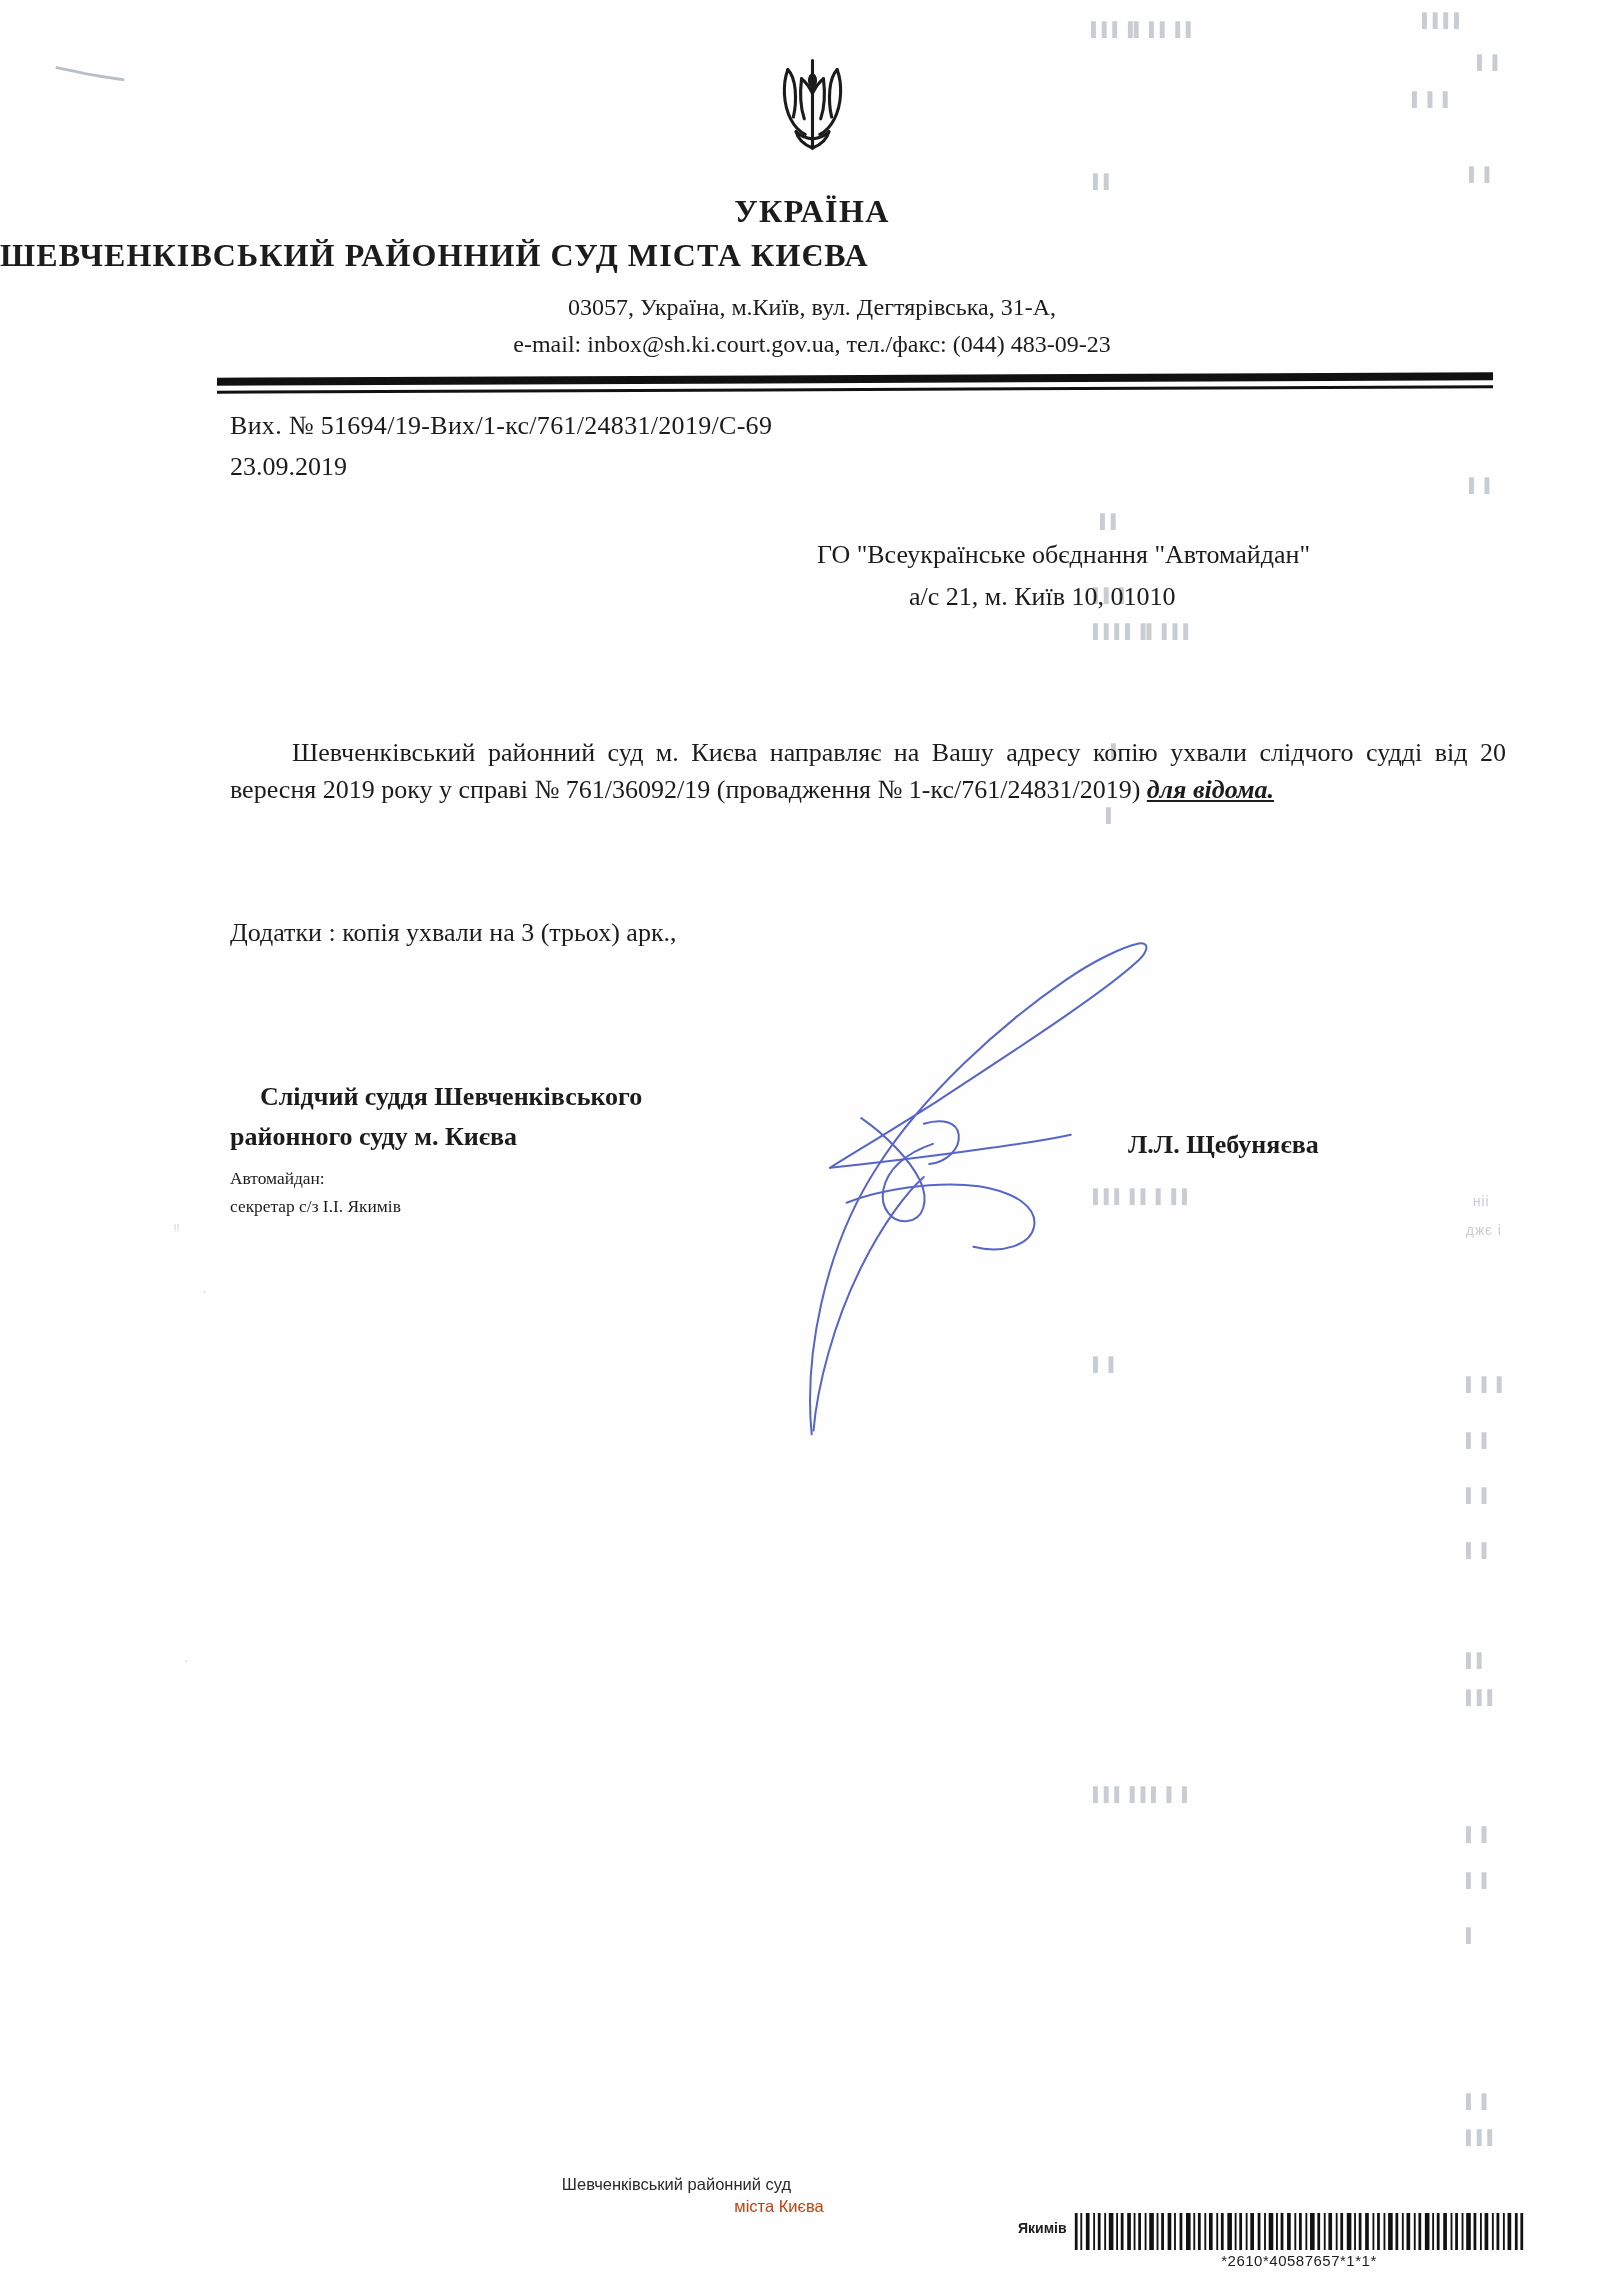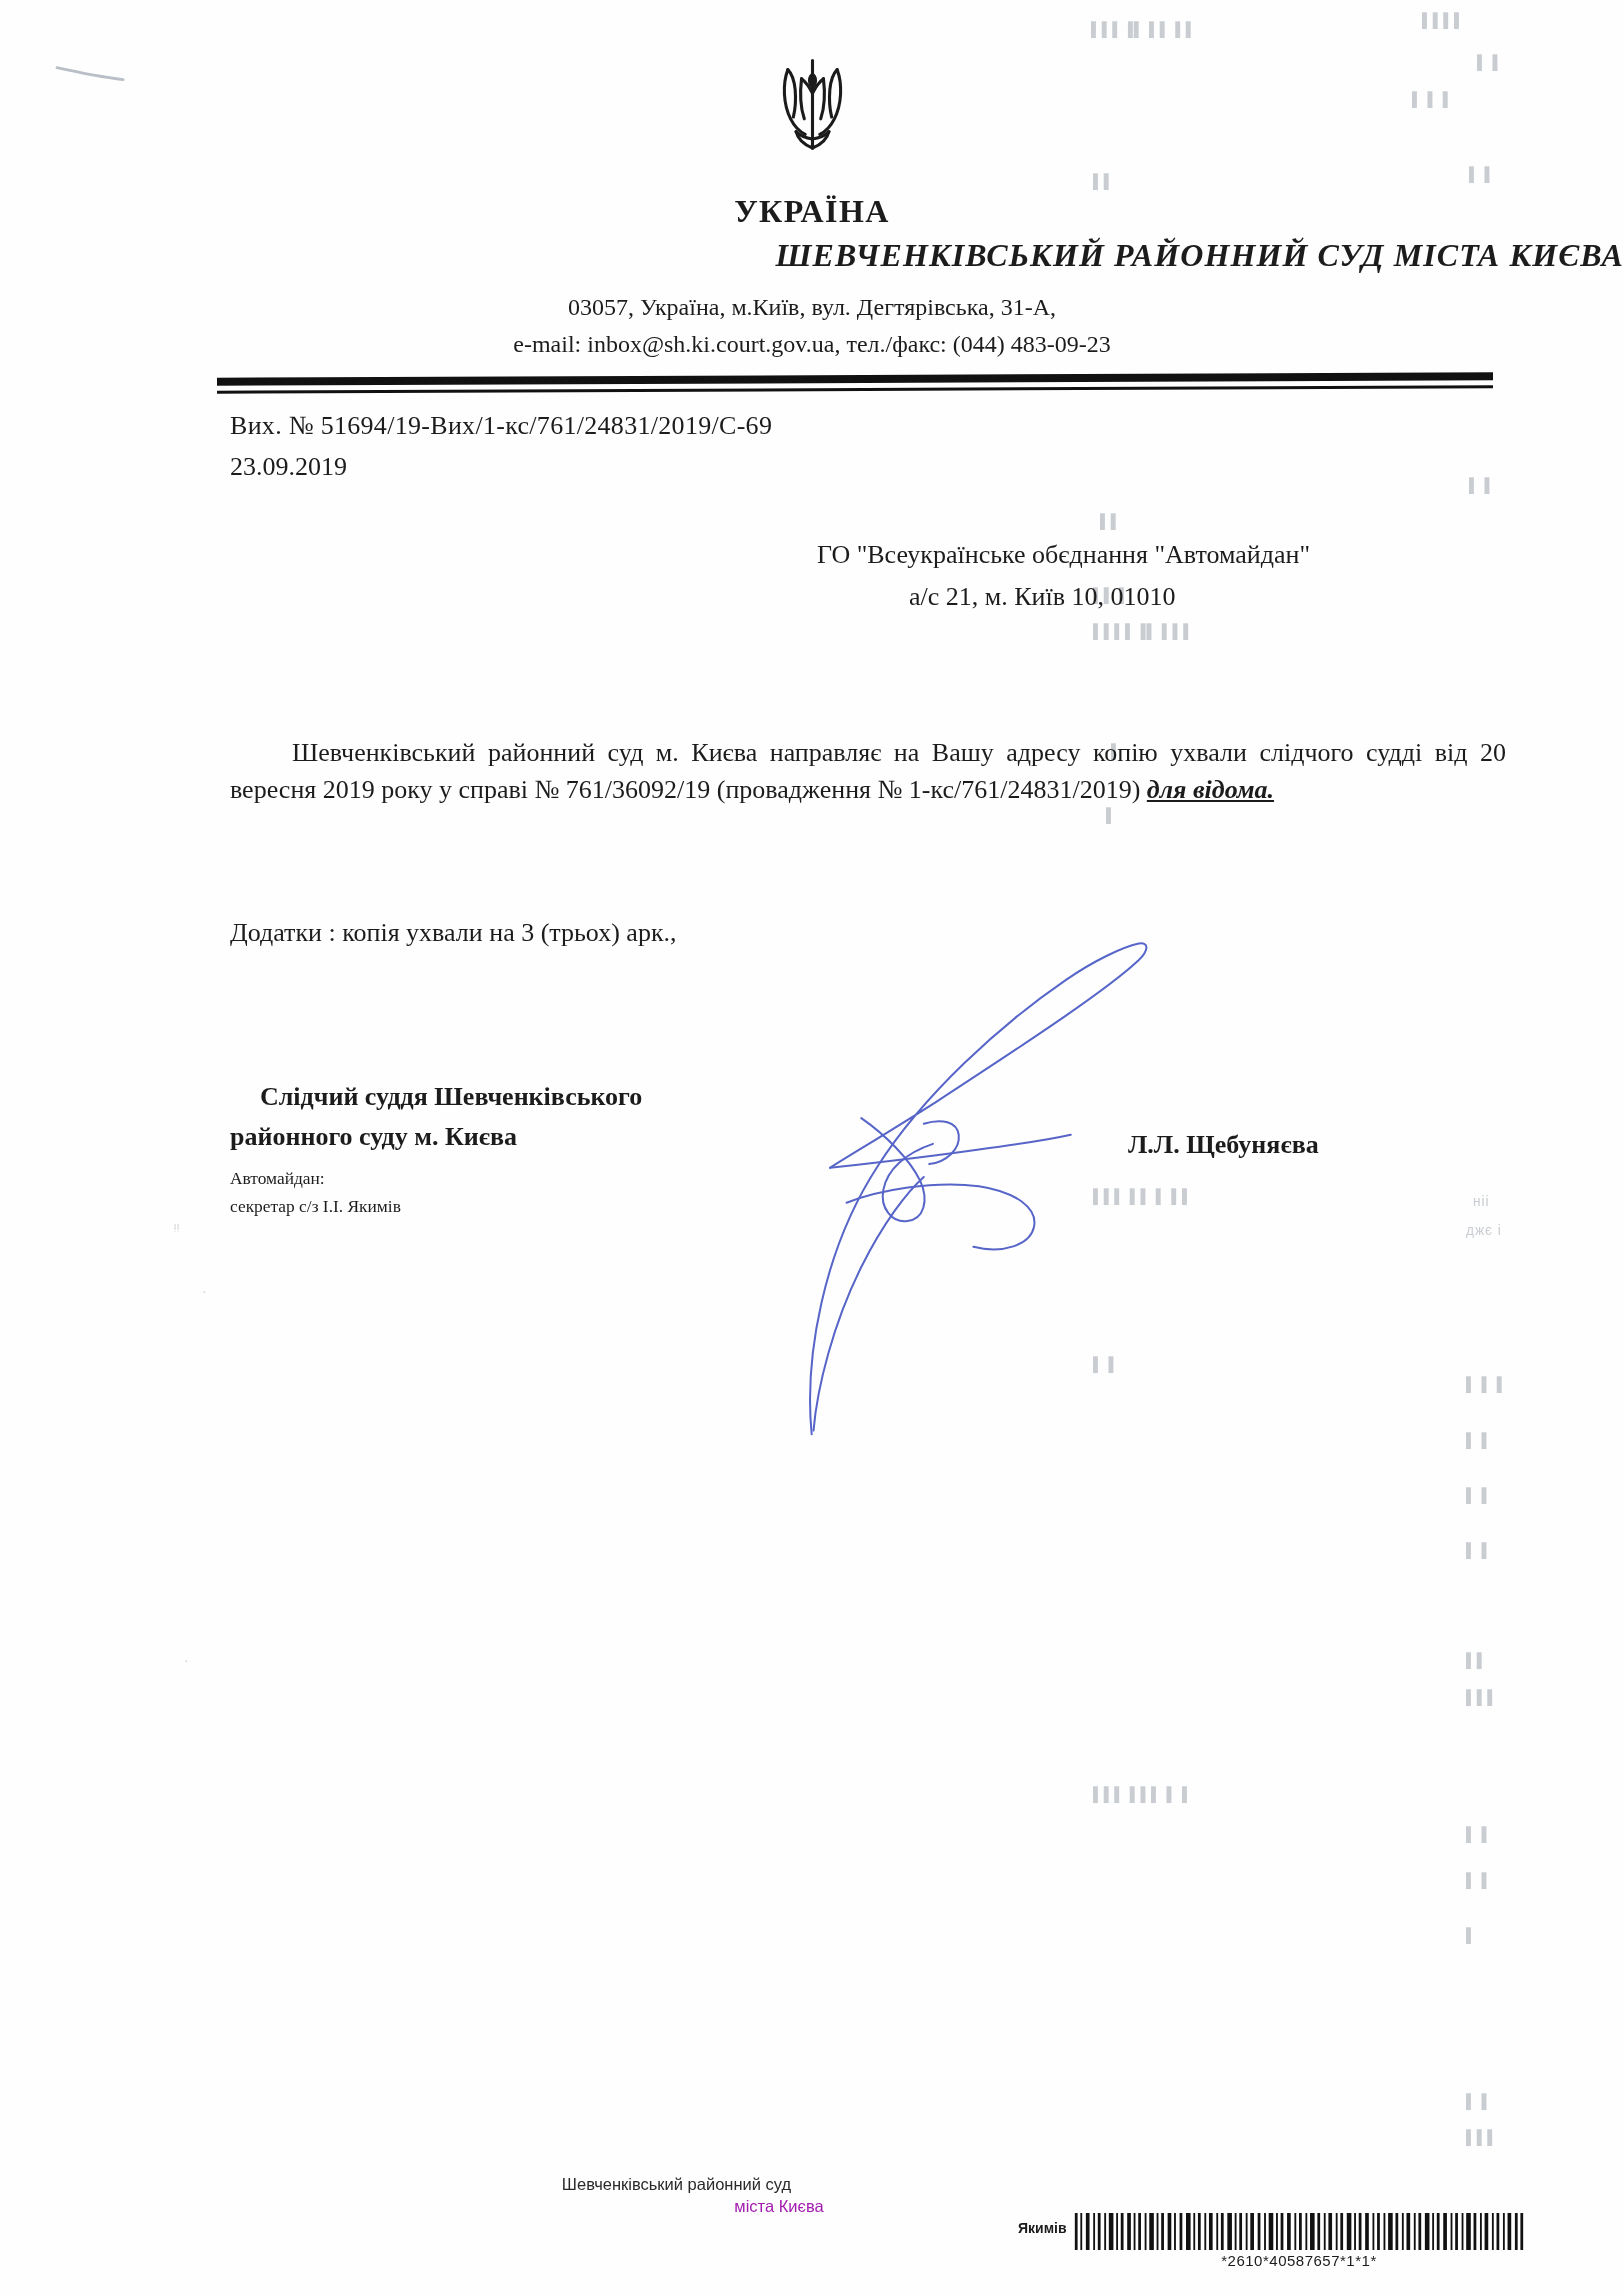--- a/index.html
+++ b/index.html
@@ -54,25 +54,24 @@
     text-align: center;
     font-size: 32px;
     font-weight: bold;
     letter-spacing: 1.4px;
   }
   .court-name {
     position: absolute;
     top: 237px;
     left: 0;
     right: 0;
-    text-align: right;
+    text-align: left;
     font-size: 32px;
     font-weight: bold;
     letter-spacing: 1.1px;
-    font-style: italic;
   }
   .addr-line1 {
     position: absolute;
     top: 294px;
     left: 0;
     right: 0;
     text-align: center;
     font-size: 24px;
   }
   .addr-line2 {
@@ -215,21 +214,21 @@
     color: #2a2a2a;
   }
   .footer-org-2 {
     position: absolute;
     top: 2197px;
     left: 0;
     width: 1558px;
     text-align: center;
     font-family: "Liberation Sans", sans-serif;
     font-size: 16.5px;
-    color: #a21caf;
+    color: #c2410c;
   }
   .barcode-name {
     position: absolute;
     top: 2220px;
     left: 1018px;
     font-family: "Liberation Sans", sans-serif;
     font-size: 14px;
     font-weight: bold;
   }
   .barcode {

